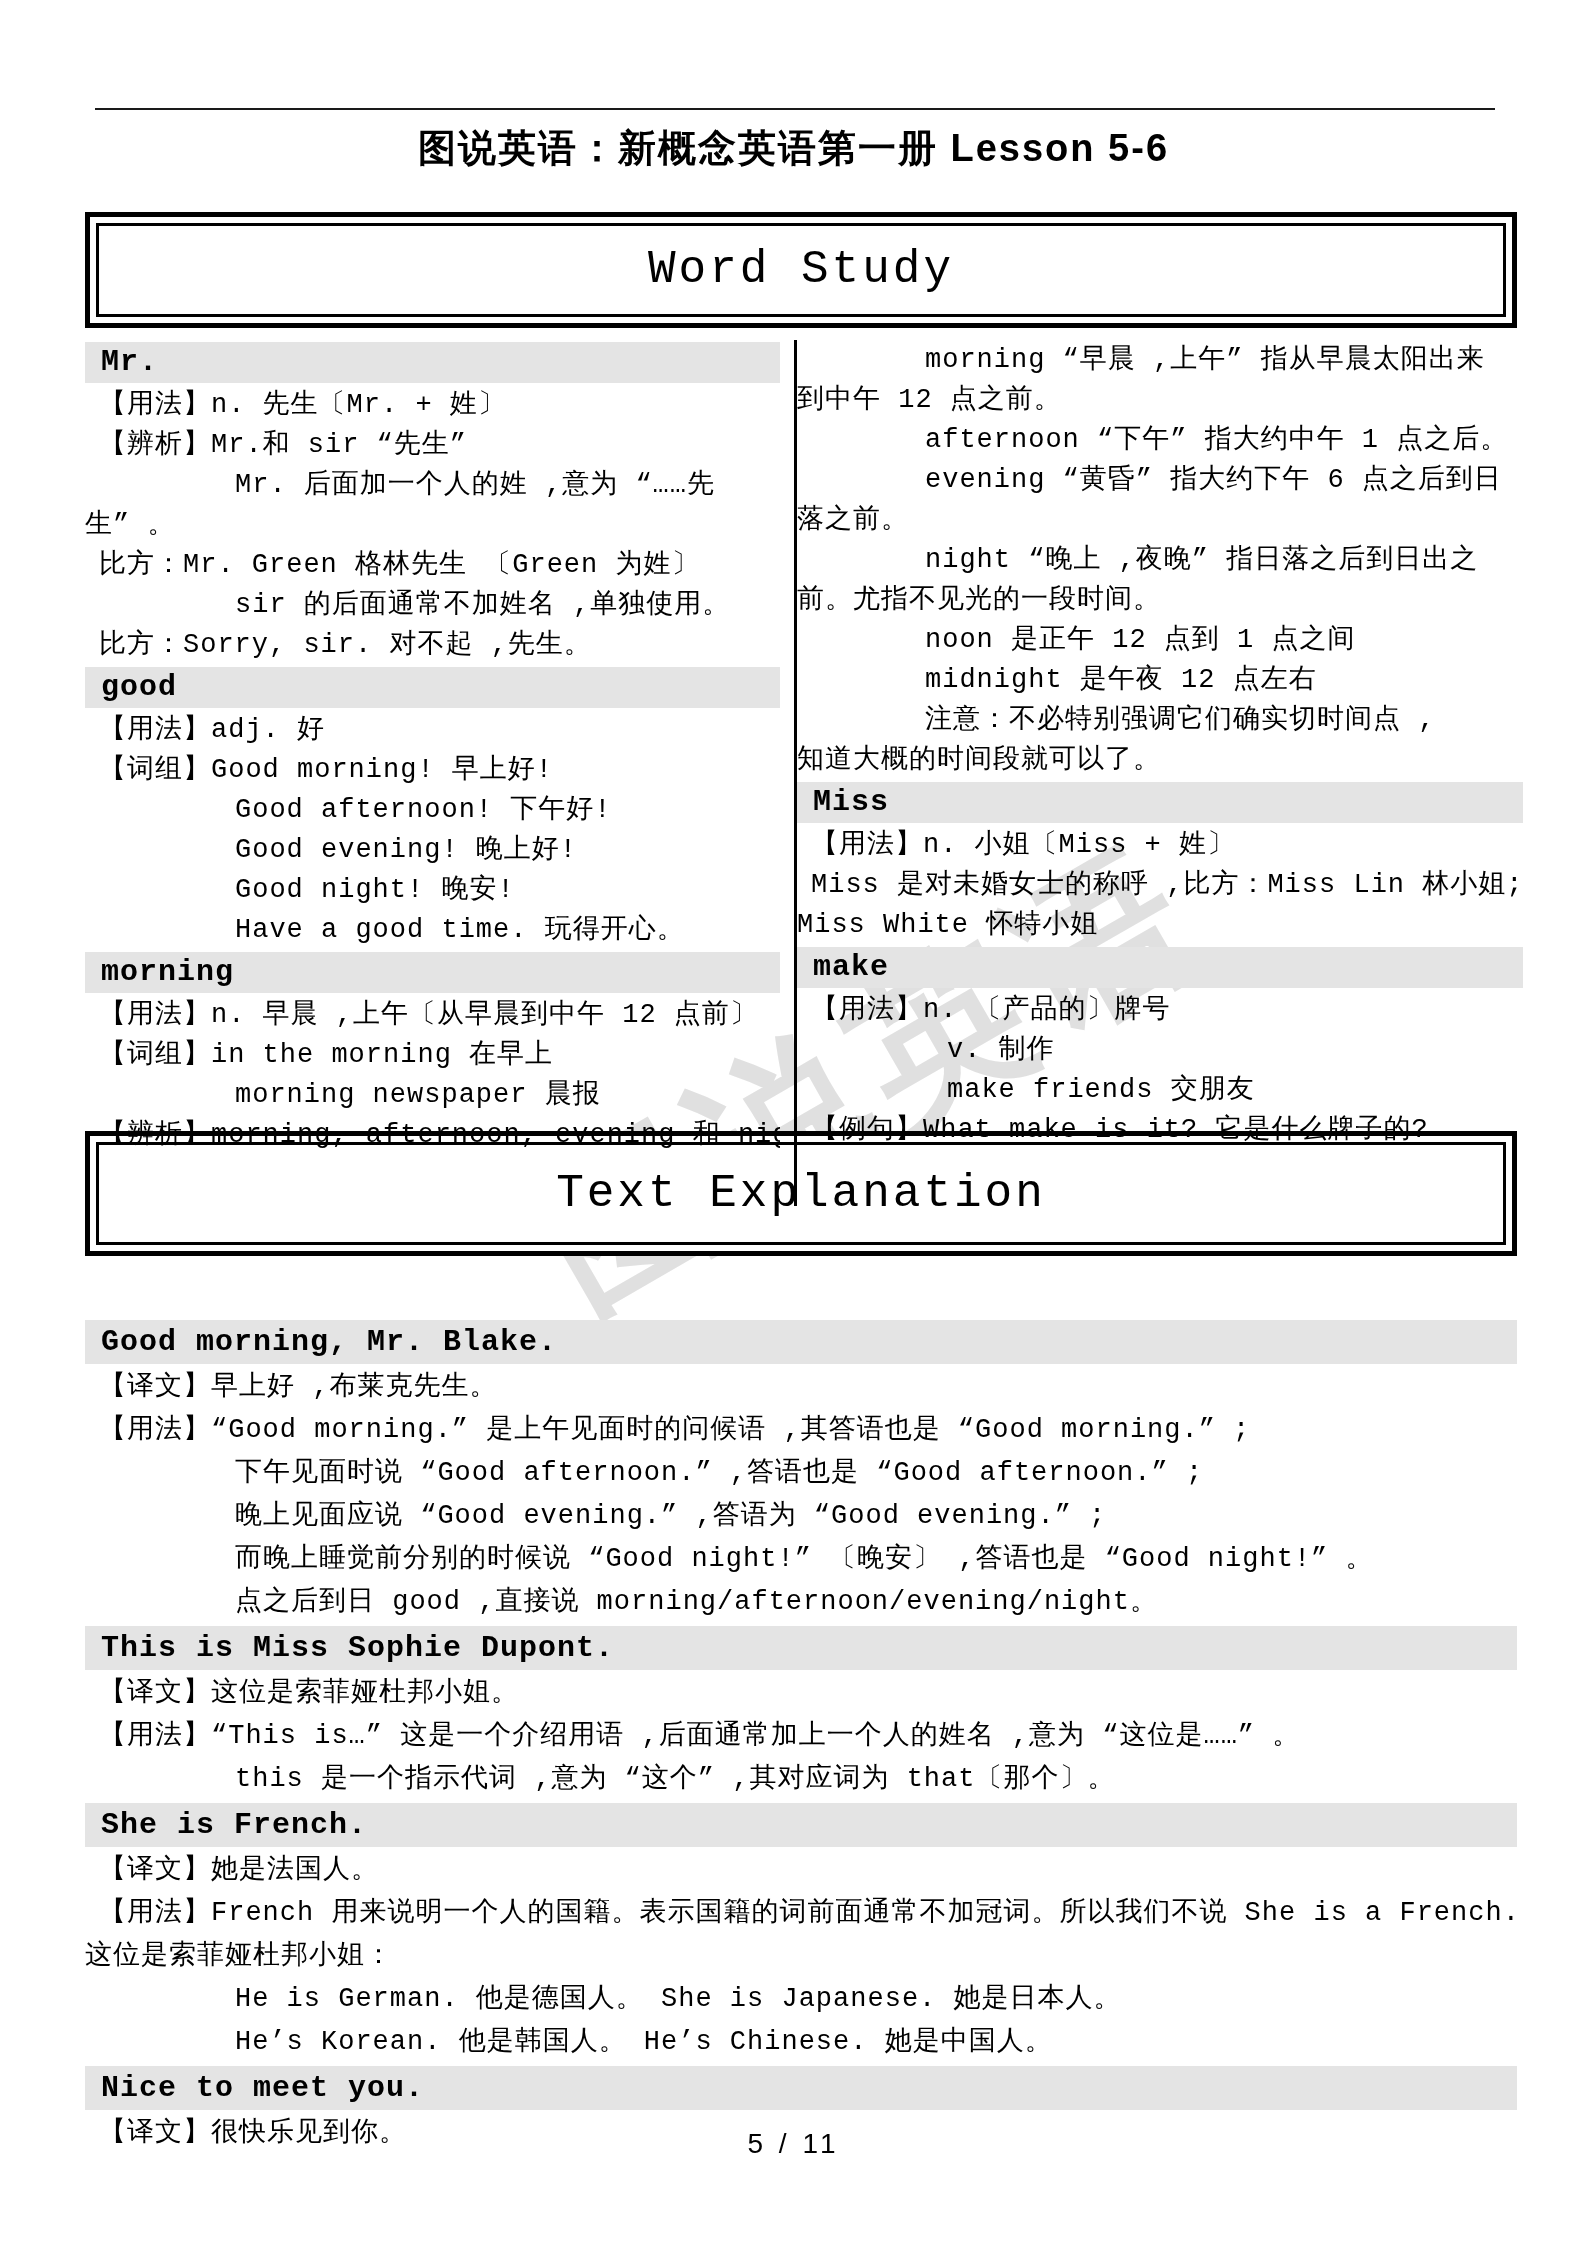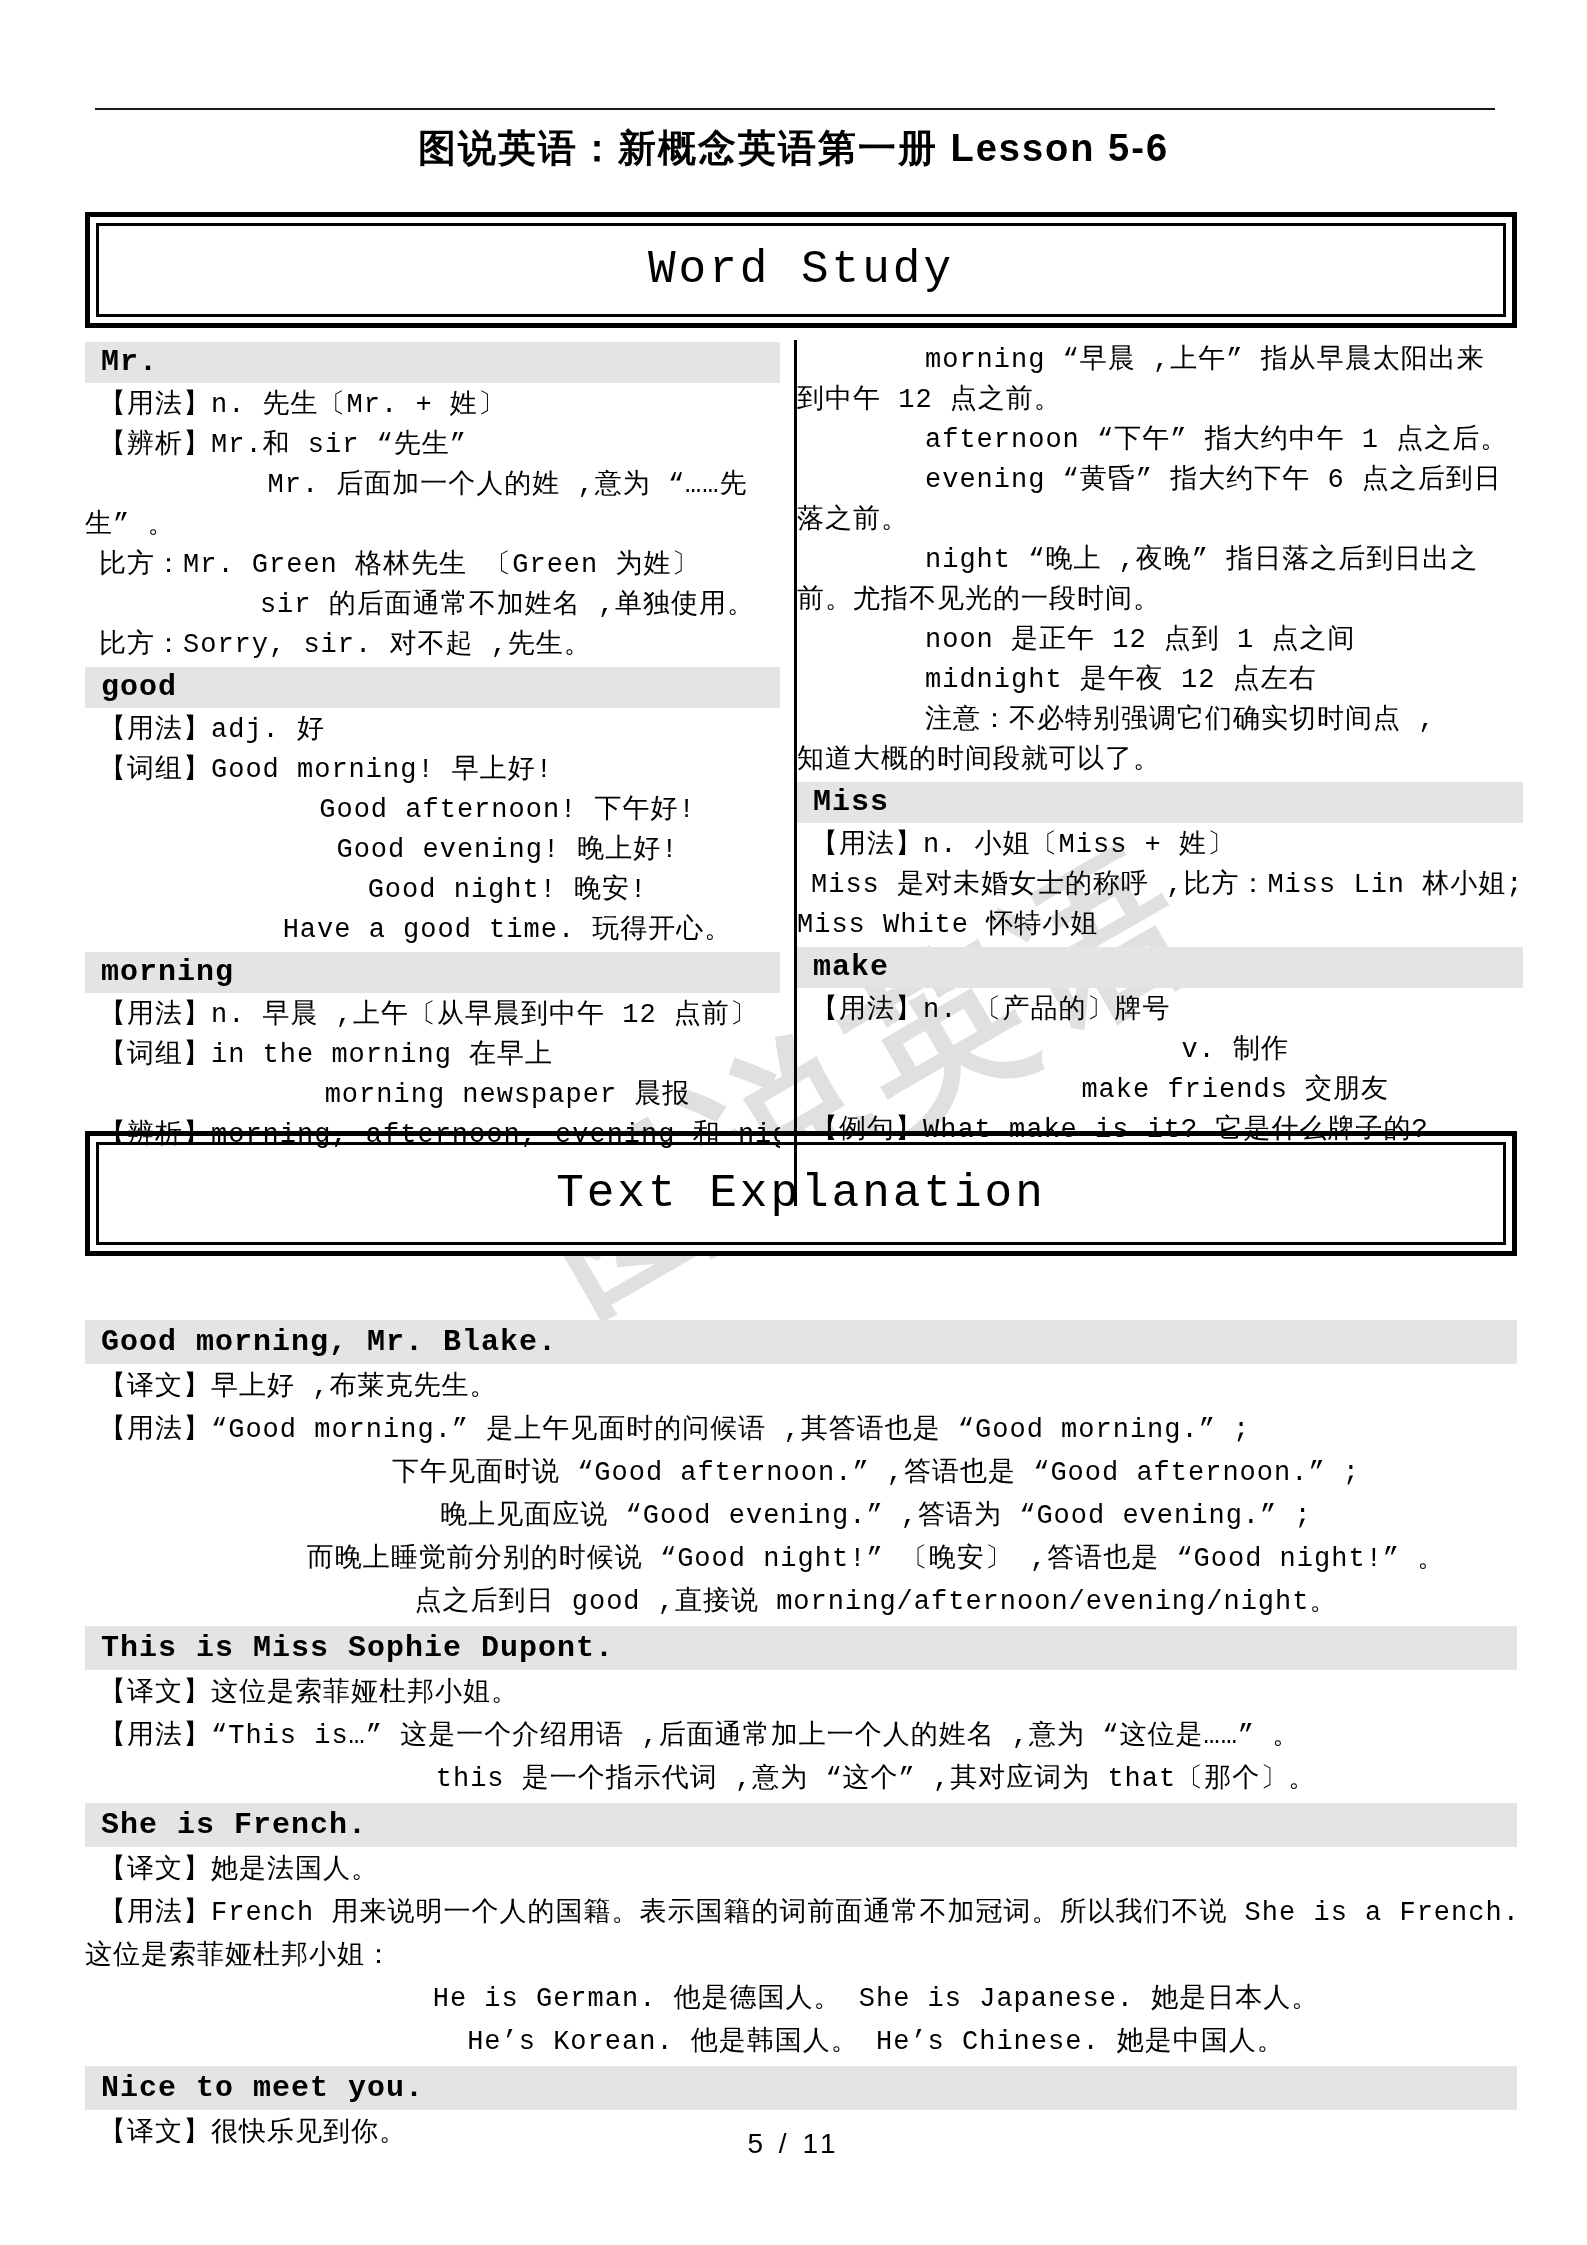--- a/index.html
+++ b/index.html
@@ -63,21 +63,21 @@
     padding-left:16px;letter-spacing:1px;
     margin:2px 0;
   }
   .te-rows{
     position:absolute;top:1318px;left:85px;width:1432px;z-index:1;
   }
   .te-rows .line{height:43px;line-height:43px;}
   .te-rows .bar{height:44px;line-height:44px;}
   .ind0{padding-left:0;}
   .ind1{padding-left:14px;}
-  .ind2{padding-left:150px;text-align:center;}
+  .ind2{padding-left:150px;}
   .ind3{padding-left:128px;}
   .watermark{
     position:absolute;left:505px;top:965px;z-index:0;
     font-size:168px;font-weight:bold;
     letter-spacing:14px;
     color:#c7c7c7;opacity:0.55;
     transform:rotate(-30deg);
     transform-origin:center center;
     white-space:nowrap;
     user-select:none;

